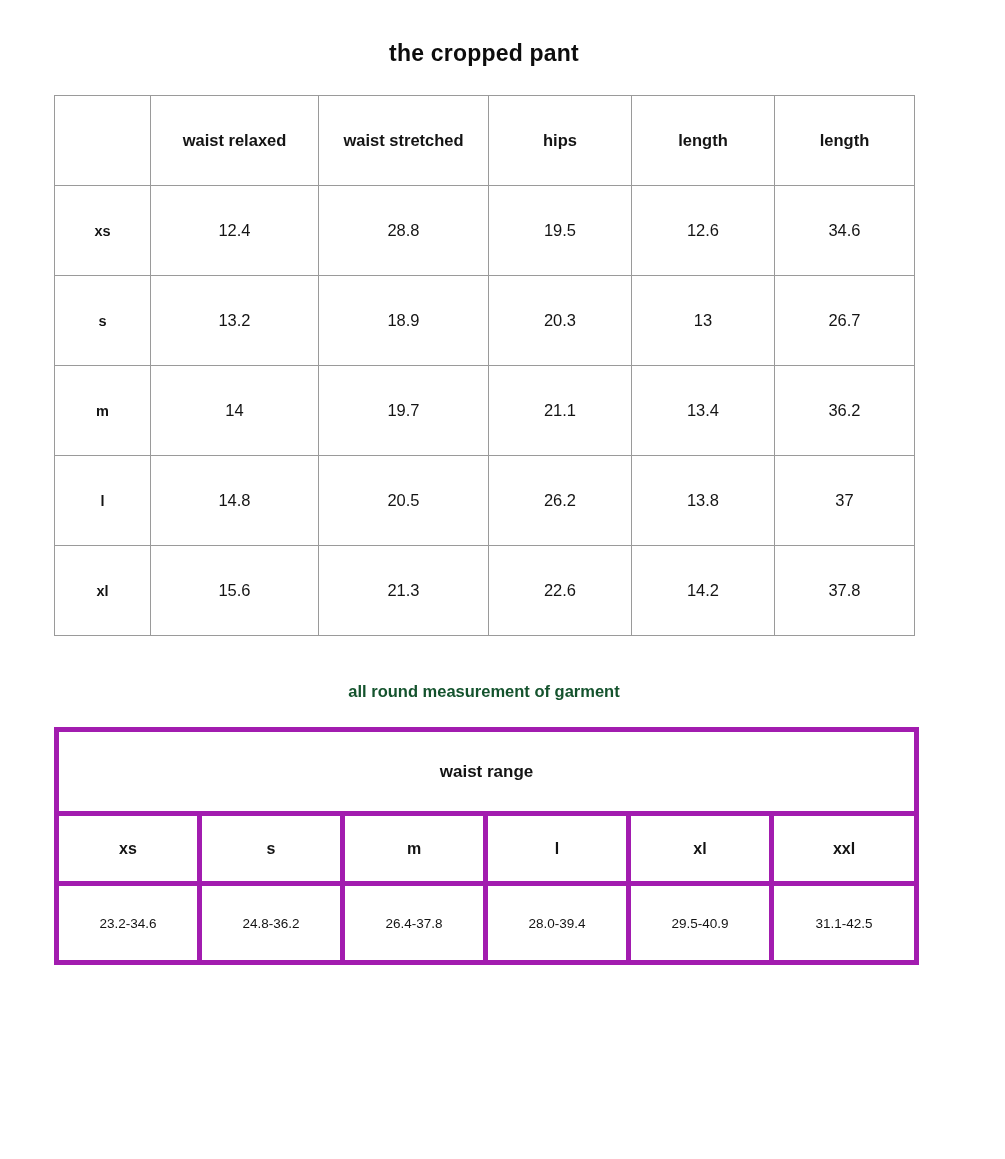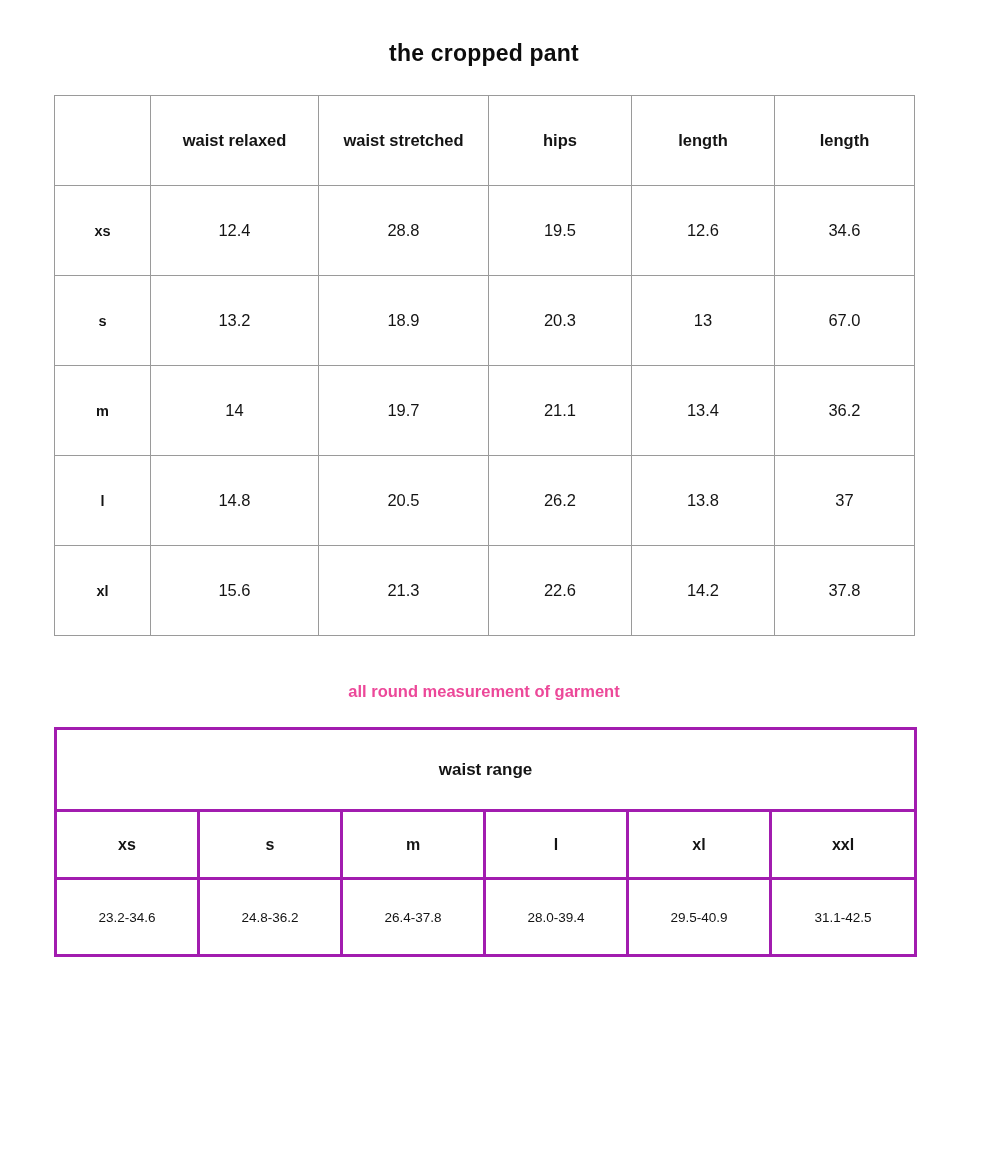--- a/index.html
+++ b/index.html
@@ -76,31 +76,31 @@
     font-weight: bold;
     font-size: 14.5px;
   }
 
   .section-label {
     text-align: center;
     font-size: 16.5px;
     font-weight: bold;
     margin: 0;
     padding-top: 46px;
-    color: #ec4899;
+    color: #14532d;
   }
 
   table.range {
     border-collapse: collapse;
     width: 860px;
     table-layout: fixed;
     margin-top: 26px;
   }
   table.range td, table.range th {
-    border: 3px solid #a21caf;
+    border: 5px solid #a21caf;
     vertical-align: middle;
     color: #141414;
   }
   table.range col.r0 { width: 143px; }
   table.range col.r1 { width: 143px; }
   table.range col.r2 { width: 143px; }
   table.range col.r3 { width: 143px; }
   table.range col.r4 { width: 143px; }
   table.range col.r5 { width: 145px; }
 
@@ -156,21 +156,21 @@
           <td>19.5</td>
           <td>12.6</td>
           <td>34.6</td>
         </tr>
         <tr>
           <td class="size-label">s</td>
           <td>13.2</td>
           <td>18.9</td>
           <td>20.3</td>
           <td>13</td>
-          <td>67.0</td>
+          <td>26.7</td>
         </tr>
         <tr>
           <td class="size-label">m</td>
           <td>14</td>
           <td>19.7</td>
           <td>21.1</td>
           <td>13.4</td>
           <td>36.2</td>
         </tr>
         <tr>

